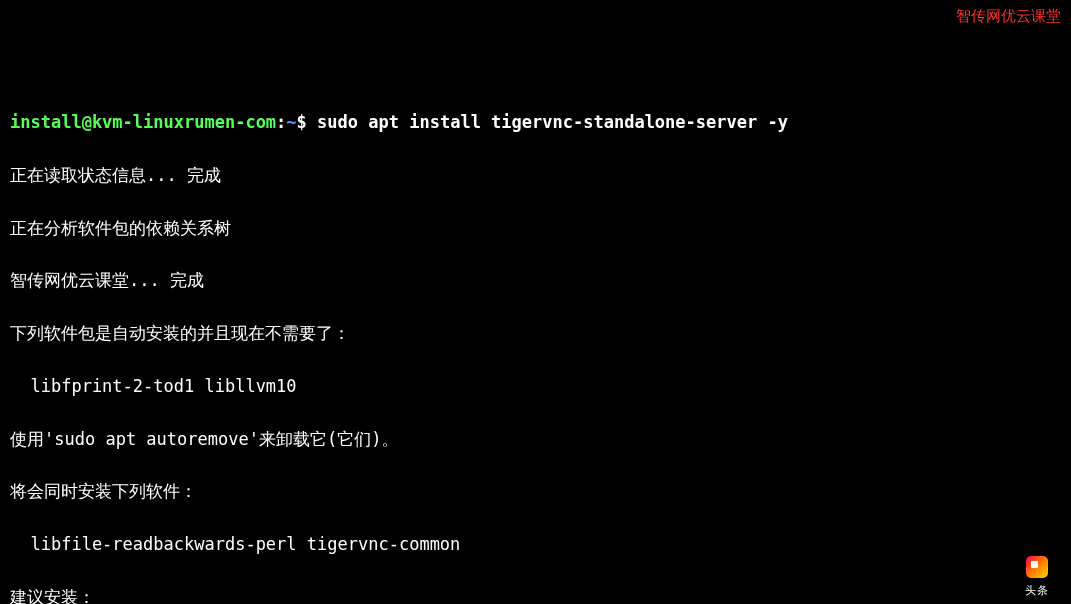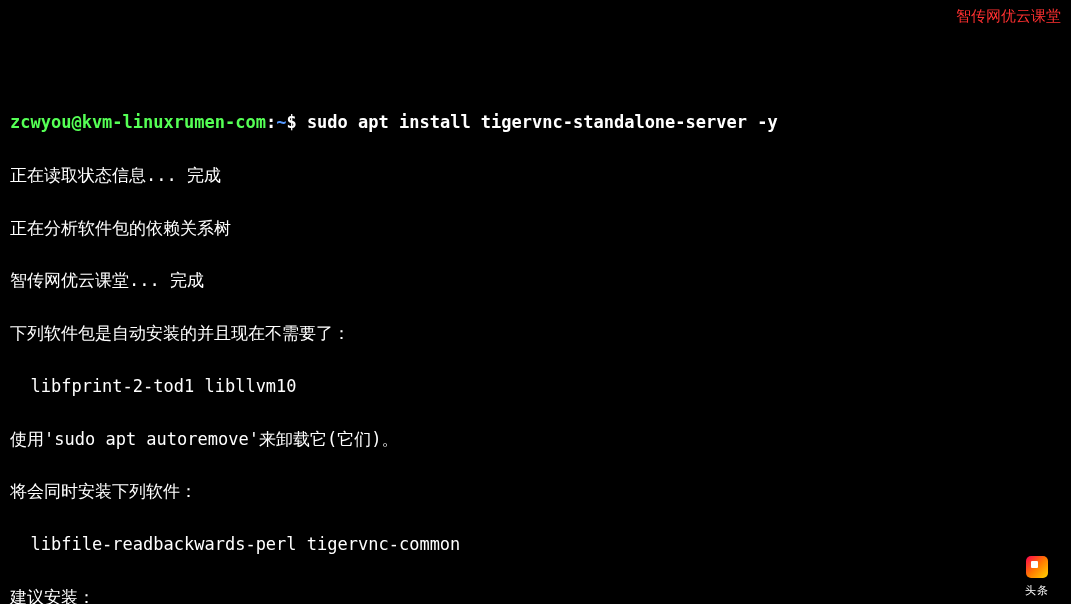--- a/index.html
+++ b/index.html
@@ -70,21 +70,21 @@
       font-size: 11px;
       margin-top: 7px;
       letter-spacing: 1px;
     }
   </style>
 </head>
 <body>
 
 
 
-<div class="line"><span class="prompt-user">zcwyou@kvm-linuxrumen-com</span><span class="prompt-sep">:</span><span class="prompt-path">~</span><span class="prompt-sep">$</span> <span class="cmd">sudo apt install tigervnc-standalone-server -y</span></div>
+<div class="line"><span class="prompt-user">install@kvm-linuxrumen-com</span><span class="prompt-sep">:</span><span class="prompt-path">~</span><span class="prompt-sep">$</span> <span class="cmd">sudo apt install tigervnc-standalone-server -y</span></div>
 <div class="line">正在读取状态信息... 完成</div>
 <div class="line">正在分析软件包的依赖关系树</div>
 <div class="line">智传网优云课堂... 完成</div>
 <div class="line">下列软件包是自动安装的并且现在不需要了：</div>
 <div class="line">  libfprint-2-tod1 libllvm10</div>
 <div class="line">使用'sudo apt autoremove'来卸载它(它们)。</div>
 <div class="line">将会同时安装下列软件：</div>
 <div class="line">  libfile-readbackwards-perl tigervnc-common</div>
 <div class="line">建议安装：</div>
 

